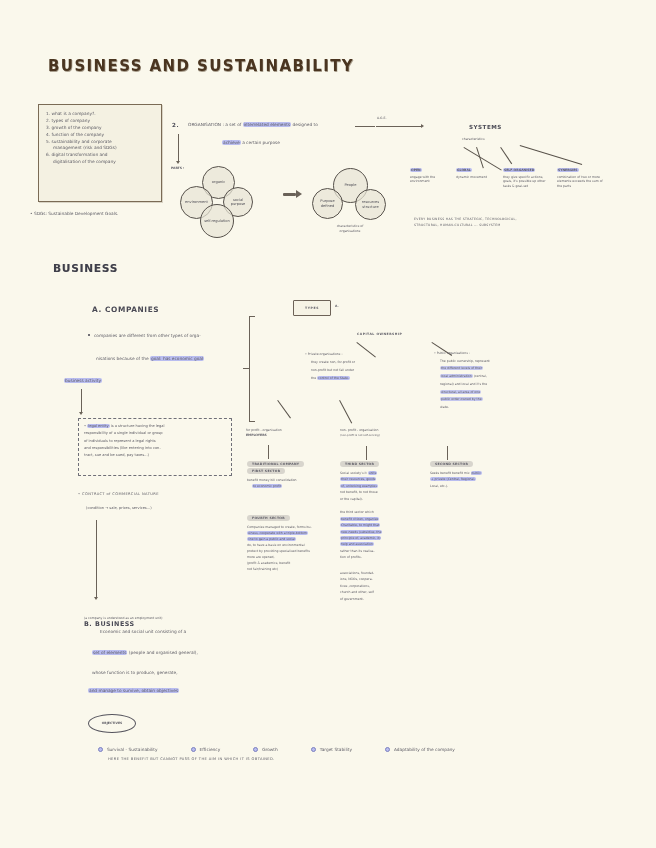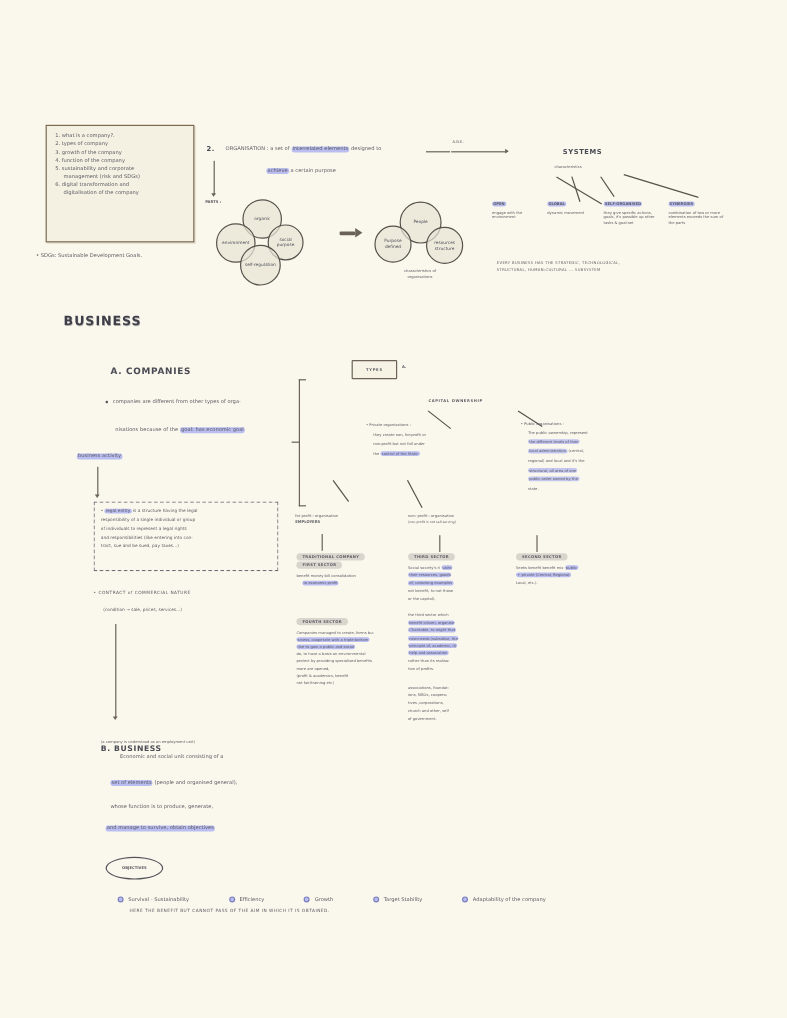--- a/index.html
+++ b/index.html
@@ -88,20 +88,21 @@
   .dotb{display:inline-block;width:3px;height:3px;border-radius:50%;
         background:#b9bdf0;border:.6px solid #7b7fbf;margin-right:2.5px;
         vertical-align:middle;}
   .num{display:block;}
 </style>
 </head>
 <body style="background: rgb(250, 248, 236);">
 
 <div class="page">
 
+  <div class="abs title hand" style="left:48px;top:57px;">BUSINESS AND SUSTAINABILITY</div>
 
   <div class="abs framed" style="left:38px;top:104px;width:122px;height:96px;">
     <div class="tiny" style="padding:6px 7px;">
       <span class="num">1. what is a company?.</span>
       <span class="num">2. types of company</span>
       <span class="num">3. growth of the company</span>
       <span class="num">4. function of the company</span>
       <span class="num">5. sustainability and corporate</span>
       <span class="num" style="padding-left:7px">management (risk and SDGs)</span>
       <span class="num">6. digital transformation and</span>

